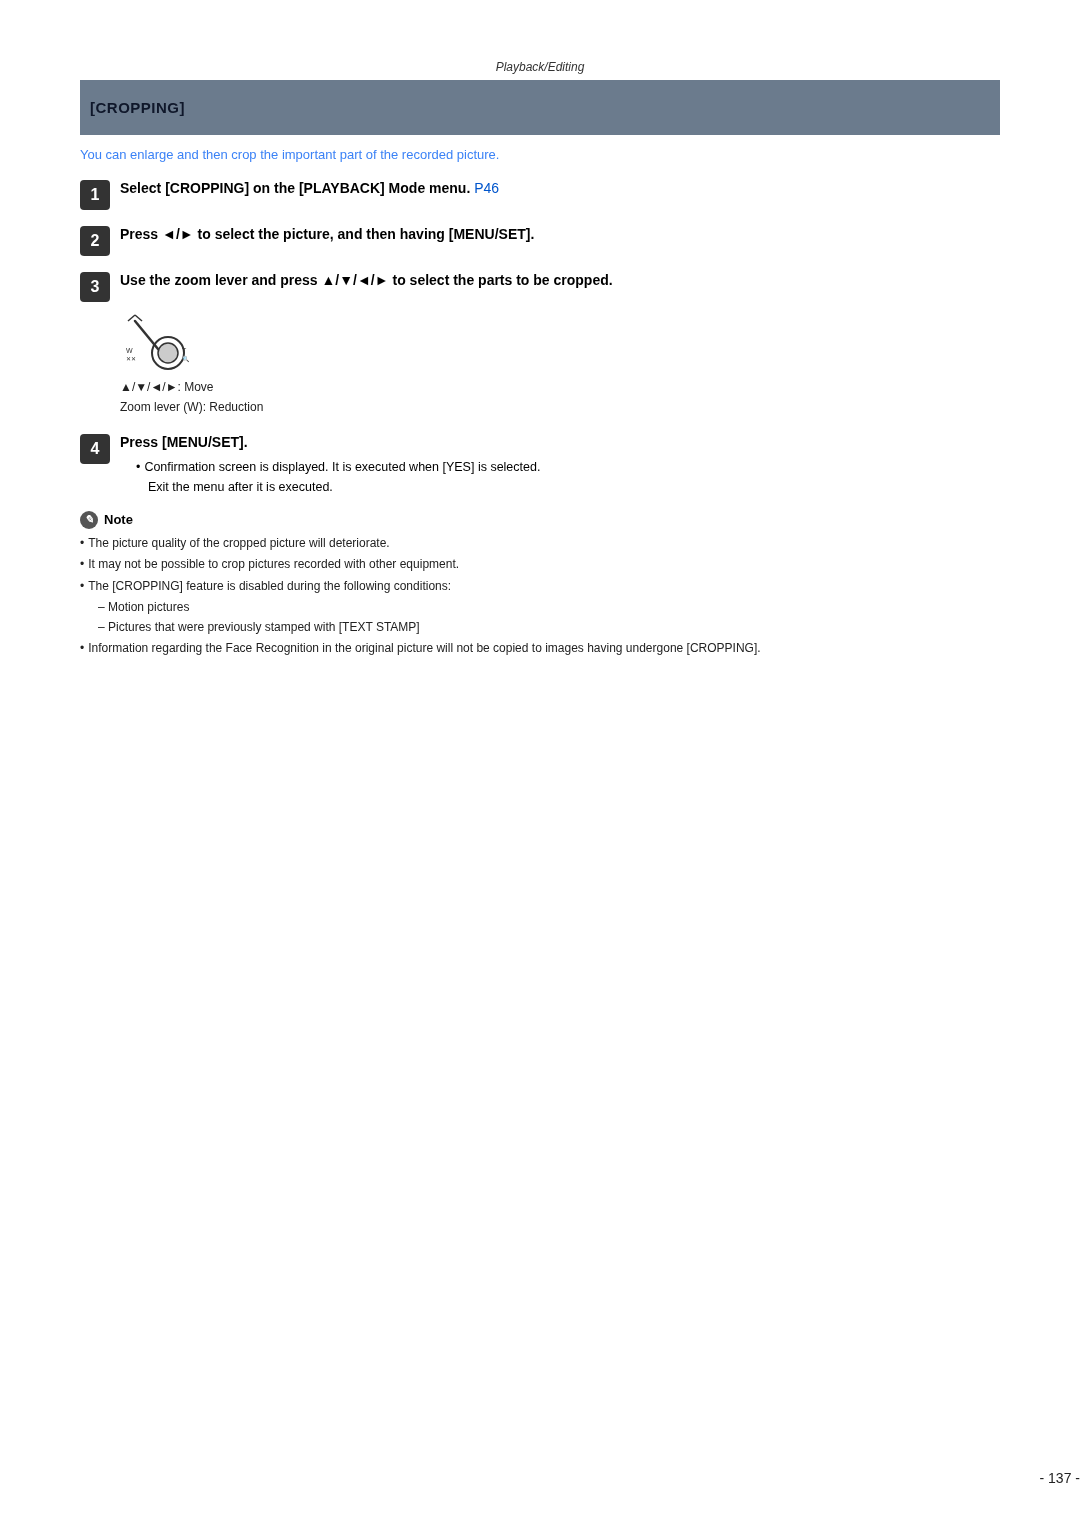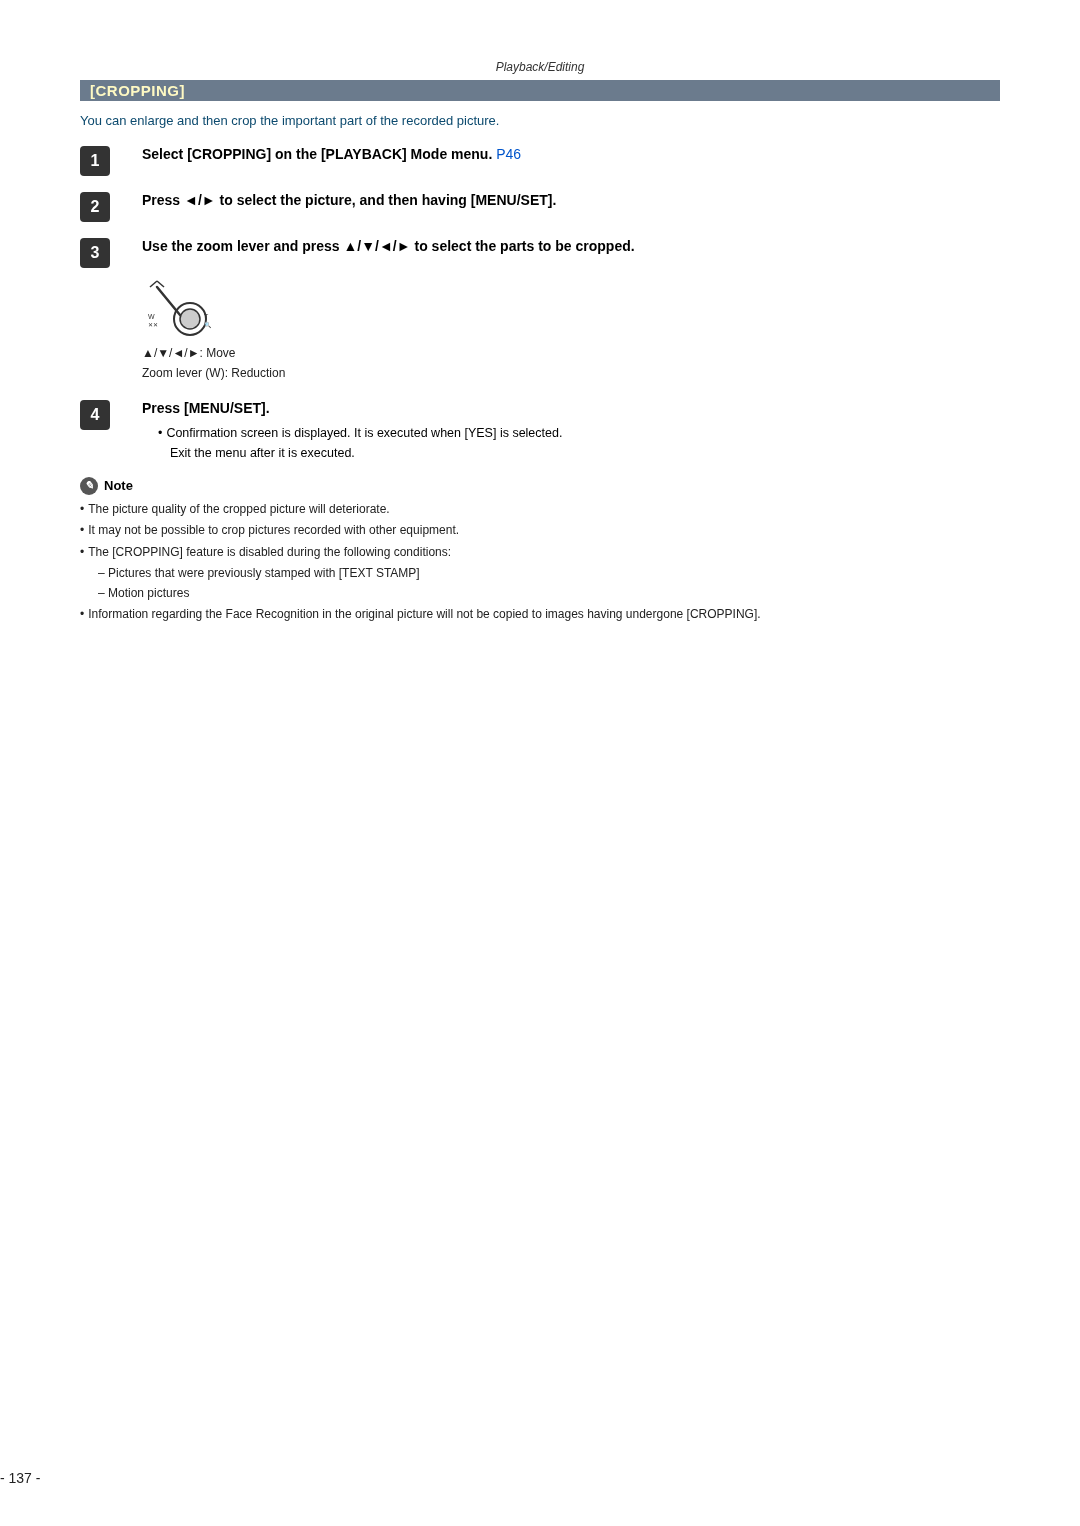--- a/index.html
+++ b/index.html
@@ -21,31 +21,31 @@
     }
     .page-subtitle {
       text-align: center;
       font-style: italic;
       font-size: 12px;
       color: #333;
       margin-bottom: 6px;
     }
     .section-header {
       background: #6b7b8d;
-      color: #fef9c3;
+      color: #0f172a;
       font-weight: bold;
       font-size: 15px;
-      padding: 2px 10px;
+      padding: 19px 10px;
       margin-bottom: 12px;
       letter-spacing: 0.5px;
     }
     .intro-text {
       font-size: 13px;
       margin-bottom: 16px;
-      color: #0c4a6e;
+      color: #3b82f6;
     }
     .step {
       display: flex;
       align-items: flex-start;
       margin-bottom: 14px;
       gap: 10px;
     }
     .step-number {
       display: inline-flex;
       align-items: center;
@@ -57,21 +57,20 @@
       font-weight: bold;
       font-size: 16px;
       border-radius: 4px;
       flex-shrink: 0;
       margin-top: 2px;
     }
     .step-content {
       flex: 1;
       font-size: 14px;
       line-height: 1.5;
-      margin-left: 22px;
     }
     .step-content strong {
       font-weight: bold;
     }
     .step-content a, .link-blue {
       color: #0055cc;
       text-decoration: none;
     }
     .zoom-diagram {
       margin: 10px 0 6px 0;
@@ -125,21 +124,21 @@
     }
     .note-item-bullet {
       flex-shrink: 0;
     }
     .note-sub {
       padding-left: 18px;
       font-size: 12px;
       line-height: 1.7;
     }
     .page-number {
-      text-align: left;
+      text-align: right;
       font-size: 14px;
       color: #222;
       position: absolute;
       bottom: 40px;
       left: 0;
       right: 0;
     }
     .confirmation-note {
       font-size: 12.5px;
       margin-top: 4px;
@@ -239,22 +238,22 @@
         <span>The picture quality of the cropped picture will deteriorate.</span>
       </div>
       <div class="note-item">
         <span class="note-item-bullet">•</span>
         <span>It may not be possible to crop pictures recorded with other equipment.</span>
       </div>
       <div class="note-item">
         <span class="note-item-bullet">•</span>
         <span>The [CROPPING] feature is disabled during the following conditions:</span>
       </div>
+      <div class="note-sub">– Motion pictures</div>
       <div class="note-sub">– Pictures that were previously stamped with [TEXT STAMP]</div>
-      <div class="note-sub">– Motion pictures</div>
       <div class="note-item">
         <span class="note-item-bullet">•</span>
         <span>Information regarding the Face Recognition in the original picture will not be copied to images having undergone [CROPPING].</span>
       </div>
     </div>
   </div>
 
   <div class="page-number">- 137 -</div>
 
 </div>

